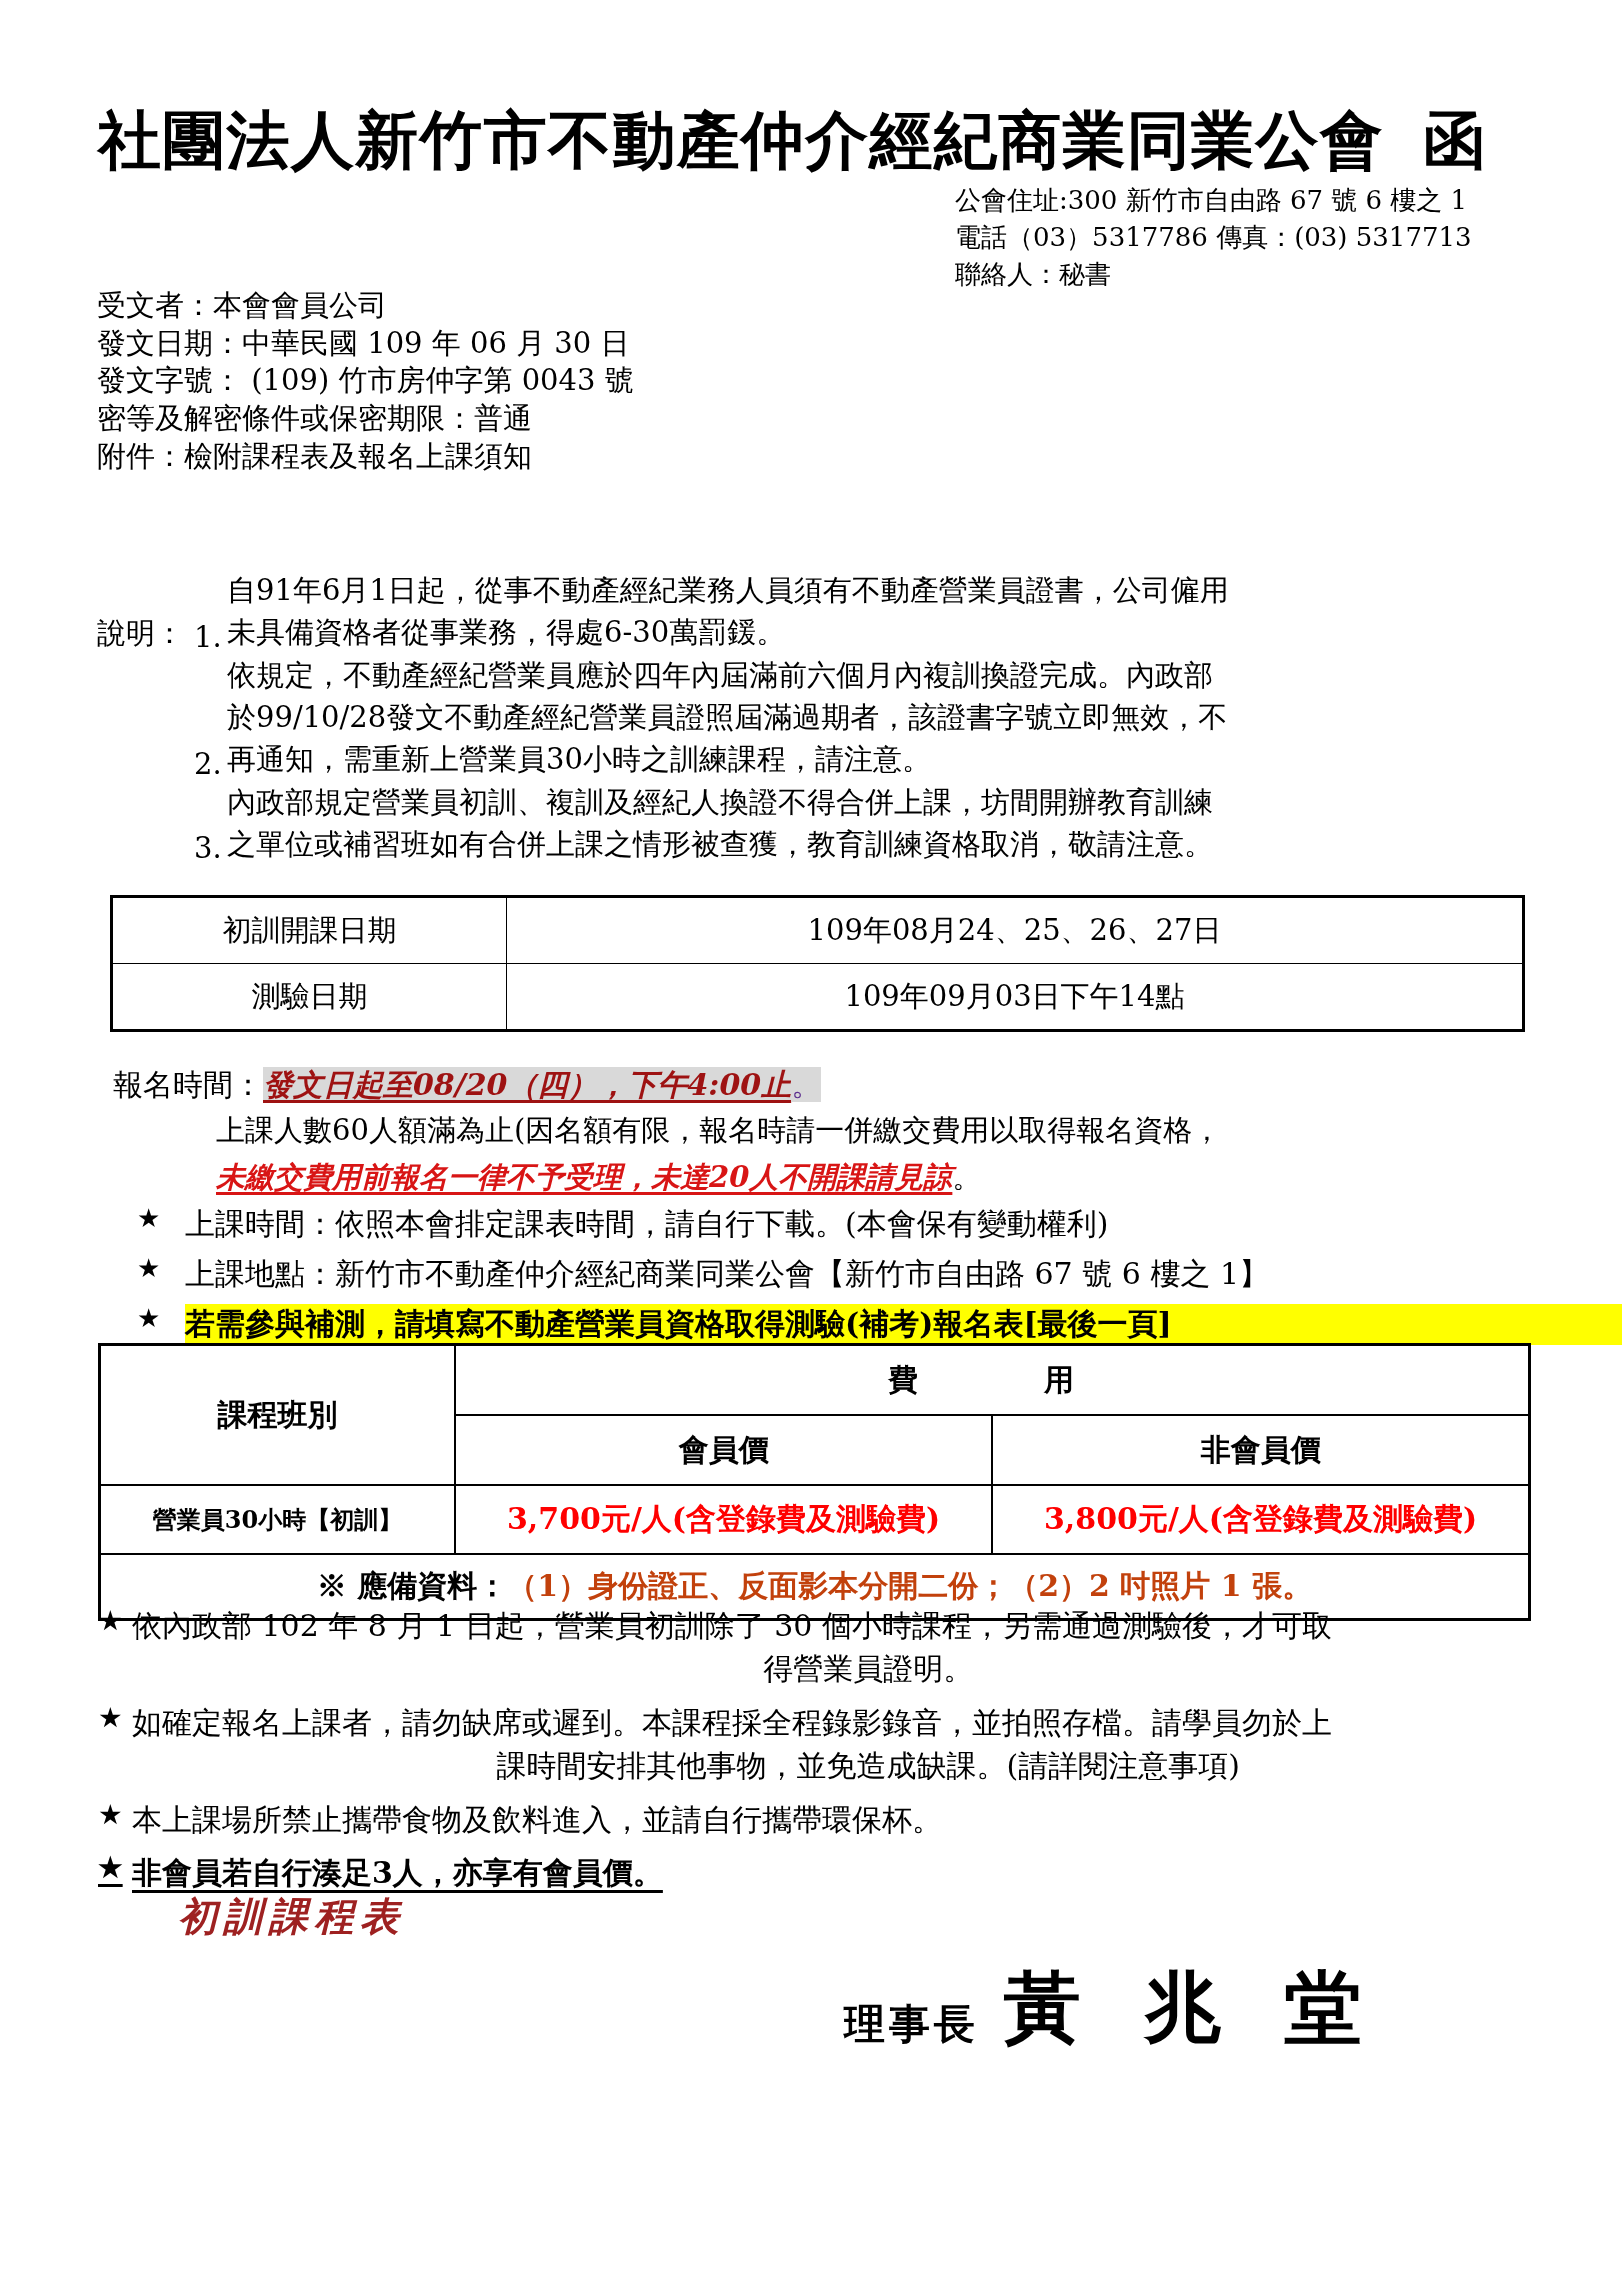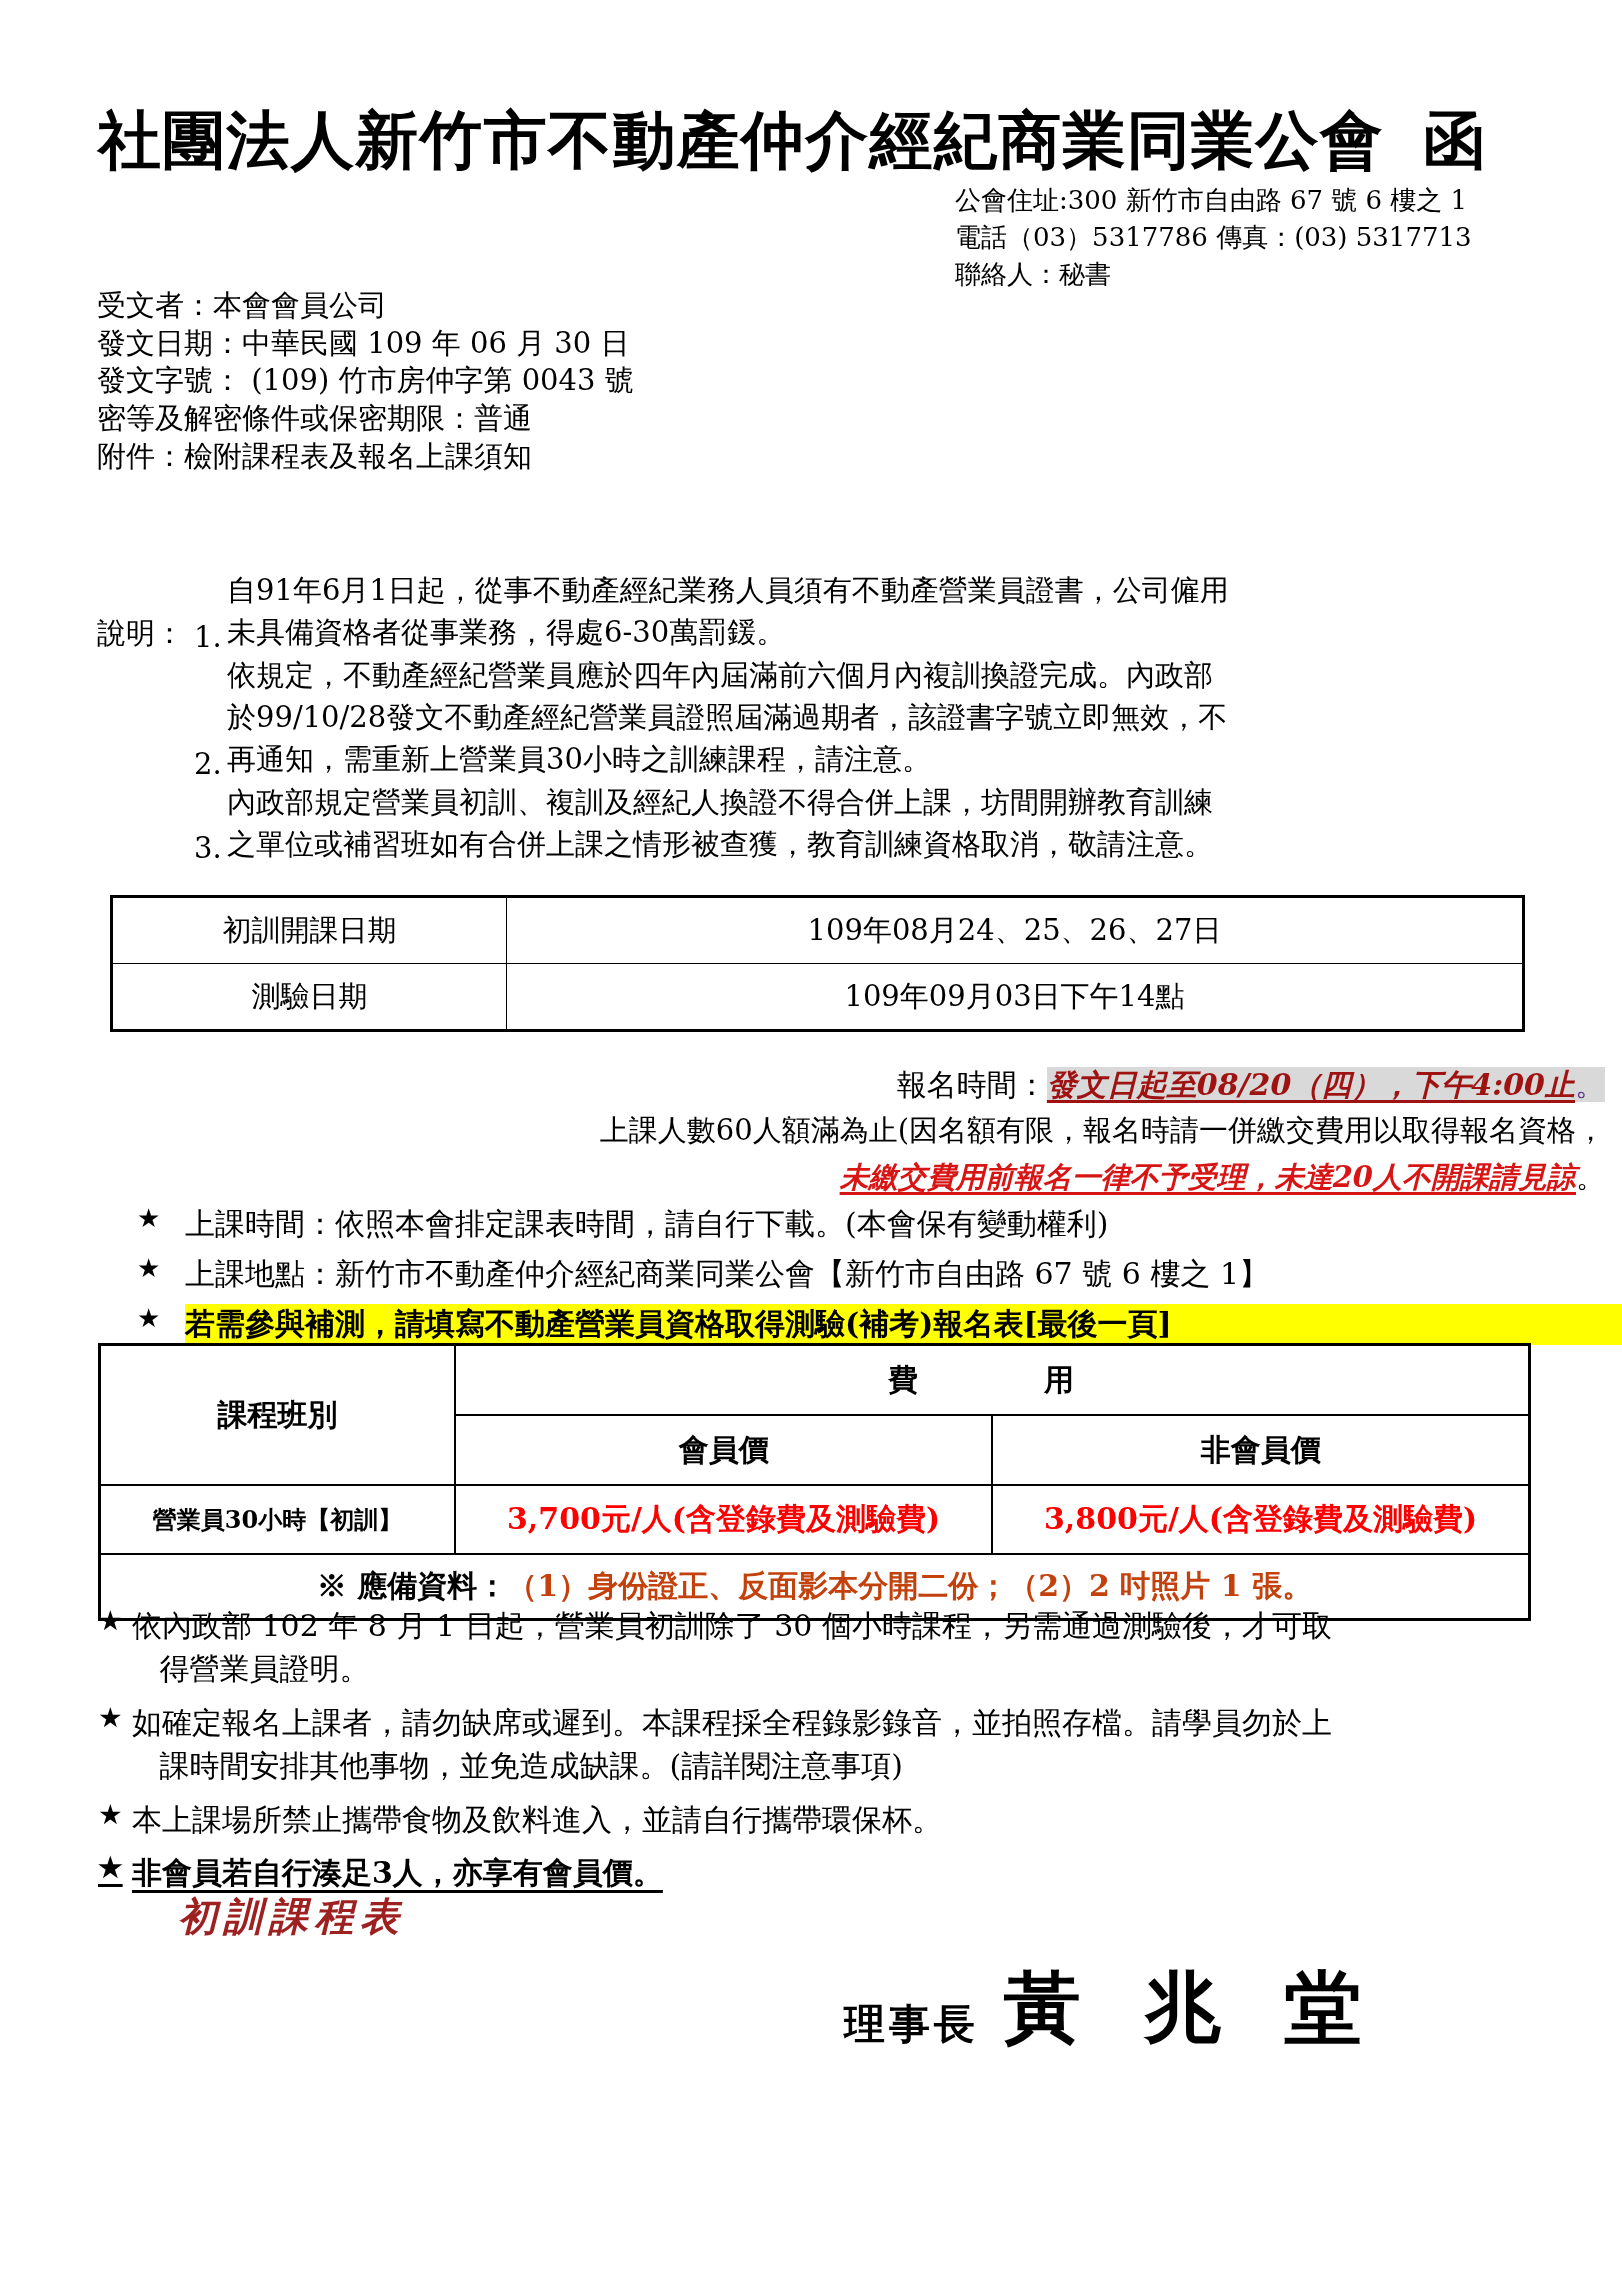--- a/index.html
+++ b/index.html
@@ -55,21 +55,21 @@
     border:3.3px solid #000;
   }
   .tbl-dates td{
     border:1.3px solid #000;
     font-size:29px; text-align:center; vertical-align:middle;
     height:65px; padding:0;
   }
   .tbl-dates td.lab{ width:393px; }
 
   
-  .reg{ position:absolute; left:113px; top:1065px; width:1492px; font-size:30px;text-align:right; }
+  .reg{ position:absolute; left:113px; top:1065px; width:1492px; font-size:30px; }
   .reg-line1{ white-space:nowrap; }
   .reg-hl{
     background:#d9d9d9; color:#9e1212; font-weight:bold;
     text-decoration:underline; text-decoration-thickness:2.6px;
     text-underline-offset:5.2px; font-style:italic;
   }
   .reg-dot{ background:#d9d9d9; color:#5b2d8e; }
   .reg-line2{ margin-left:103px; margin-top:5.2px; white-space:nowrap; font-size:29px;}
   .reg-line3{ margin-left:103px; margin-top:6.5px; white-space:nowrap; font-size:29px;}
   .reg-red{
@@ -100,21 +100,21 @@
   .fee-name{ font-size:24px; font-weight:bold; }
   .fee-val{ font-size:30px; font-weight:bold; color:#ff0000; }
   .fee-note{ height:63px; font-size:30px; font-weight:bold; text-align:left; padding-left:11.8px; }
   .fee-note .blue{ color:#c2410c; }
 
   
   .stars-bot{ position:absolute; left:98px; top:1604px; width:1479px; font-size:30px; }
   .bn{ display:flex; align-items:flex-start; margin-bottom:10.5px; }
   .bn-ico{ flex:0 0 34px; font-size:27.5px; line-height:1.2; }
   .bn-txt{ flex:1; line-height:1.44; }
-  .bn-txt .ind{ display:block; padding-left:27.5px; }
+  .bn-txt .ind{ display:block; padding-left:27.5px;text-align:center; }
   .bn-ul{
     font-weight:bold; text-decoration:underline;
     text-decoration-thickness:3.3px; text-underline-offset:6.5px;
   }
 
   
   .caption-red{
     position:absolute; left:178px; top:1890px;
     font-size:39px; font-weight:bold; font-style:italic;
     color:#9e2121; letter-spacing:6.5px;

